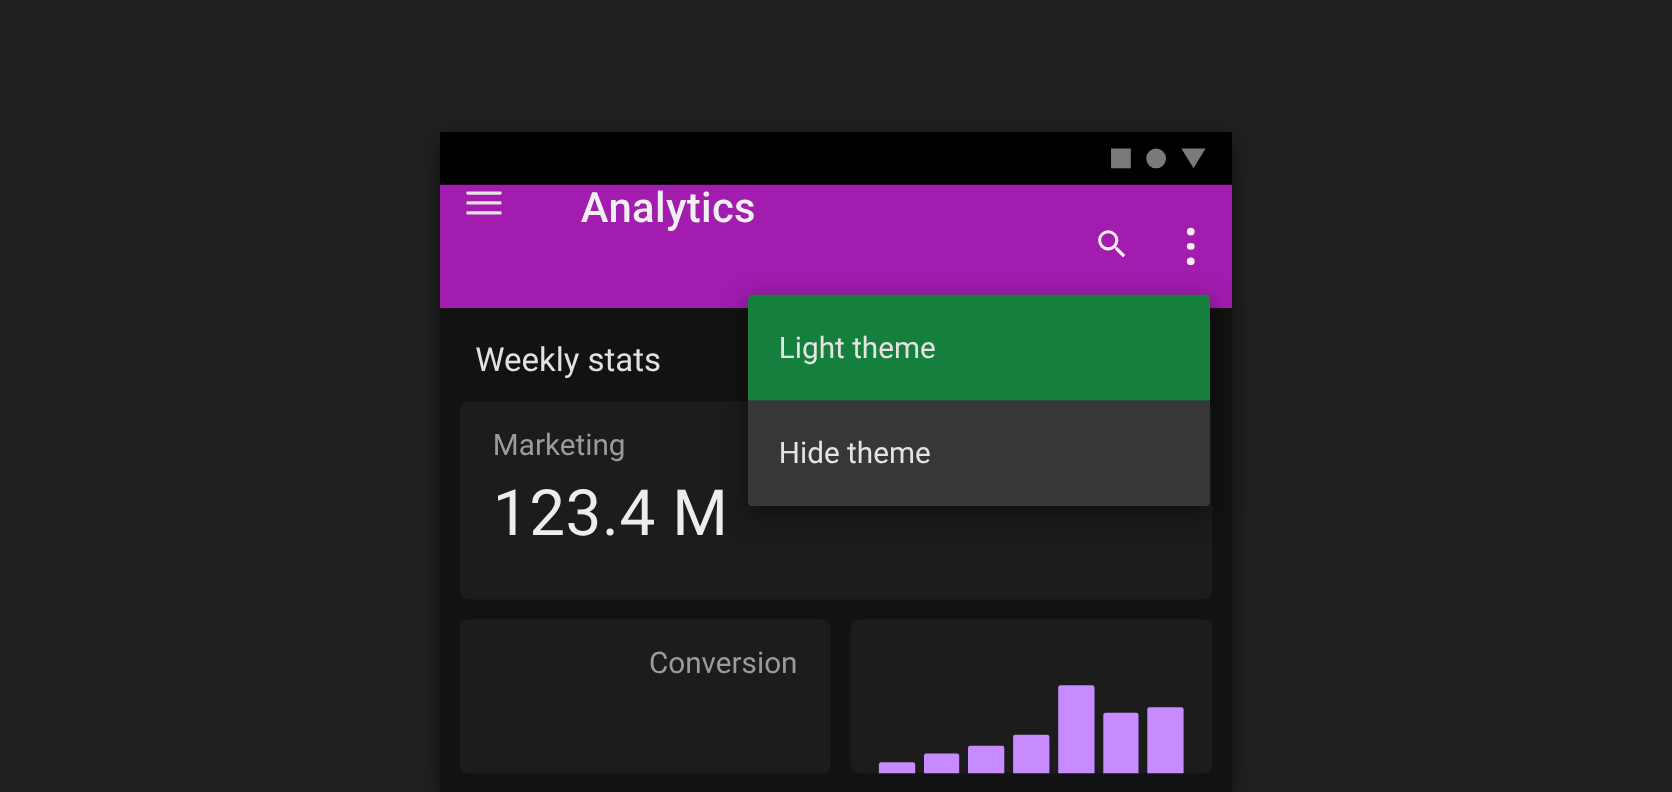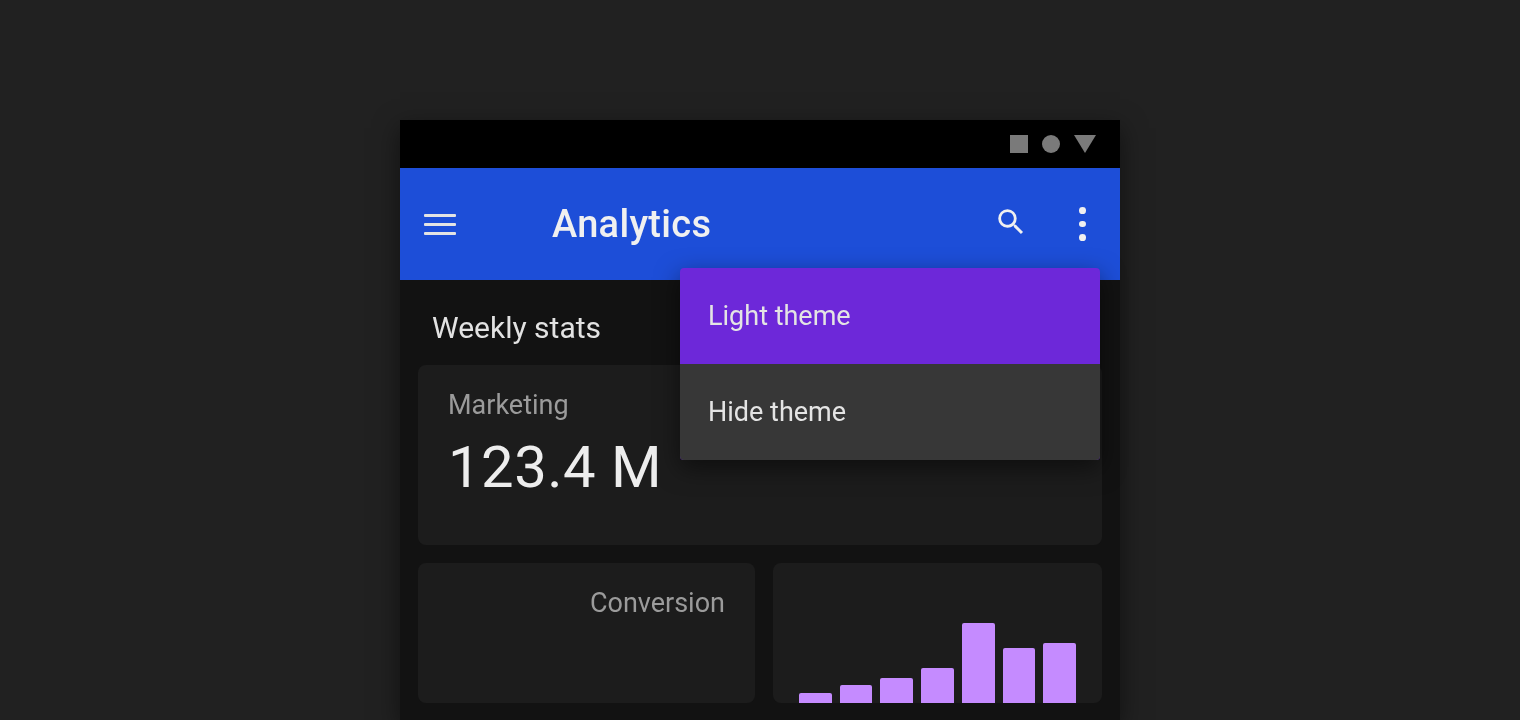--- a/index.html
+++ b/index.html
@@ -36,25 +36,23 @@
     width: 18px; height: 18px; background: #7a7a7a; border-radius: 50%;
   }
   .status-triangle {
     width: 0; height: 0;
     border-left: 11px solid transparent;
     border-right: 11px solid transparent;
     border-top: 18px solid #7a7a7a;
   }
   .app-bar {
     height: 112px;
-    background: #1d4ed8;
-    display: flex;
-    align-items: center;
+    background: #a21caf;
+    display: flex;
     padding: 0 24px;
-    gap: 24px;
   }
   .hamburger-icon {
     width: 32px; height: 32px;
     display: flex; flex-direction: column; justify-content: center; gap: 6px;
     cursor: pointer;
   }
   .hamburger-icon span {
     display: block;
     height: 3px;
     background: #e4e4e4;
@@ -135,21 +133,21 @@
   .bars div {
     flex: 1;
     background: #c58bff;
     border-radius: 2px 2px 0 0;
   }
   .menu {
     position: absolute;
     left: 680px;
     top: 268px;
     width: 420px;
-    background: #6d28d9;
+    background: #15803d;
     border-radius: 4px;
     box-shadow: 0 8px 24px rgba(0,0,0,0.5);
     overflow: hidden;
   }
   .menu-item {
     padding: 32px 28px;
     color: #e4e4e4;
     font-size: 27px;
     font-weight: 400;
     cursor: pointer;

